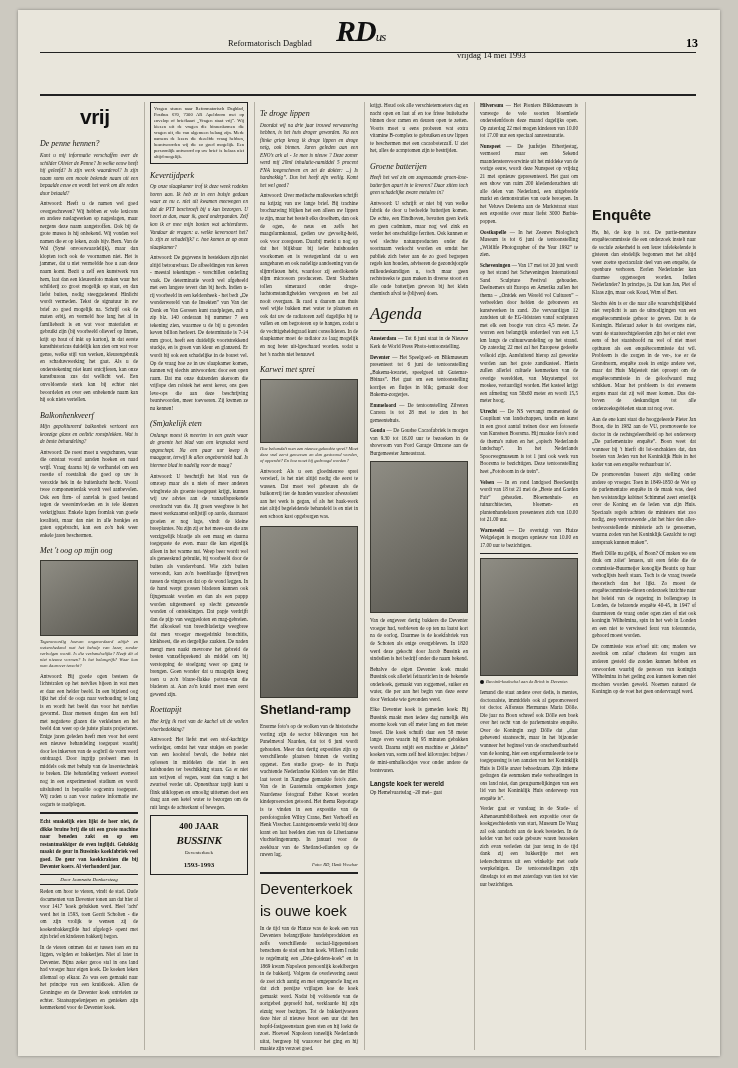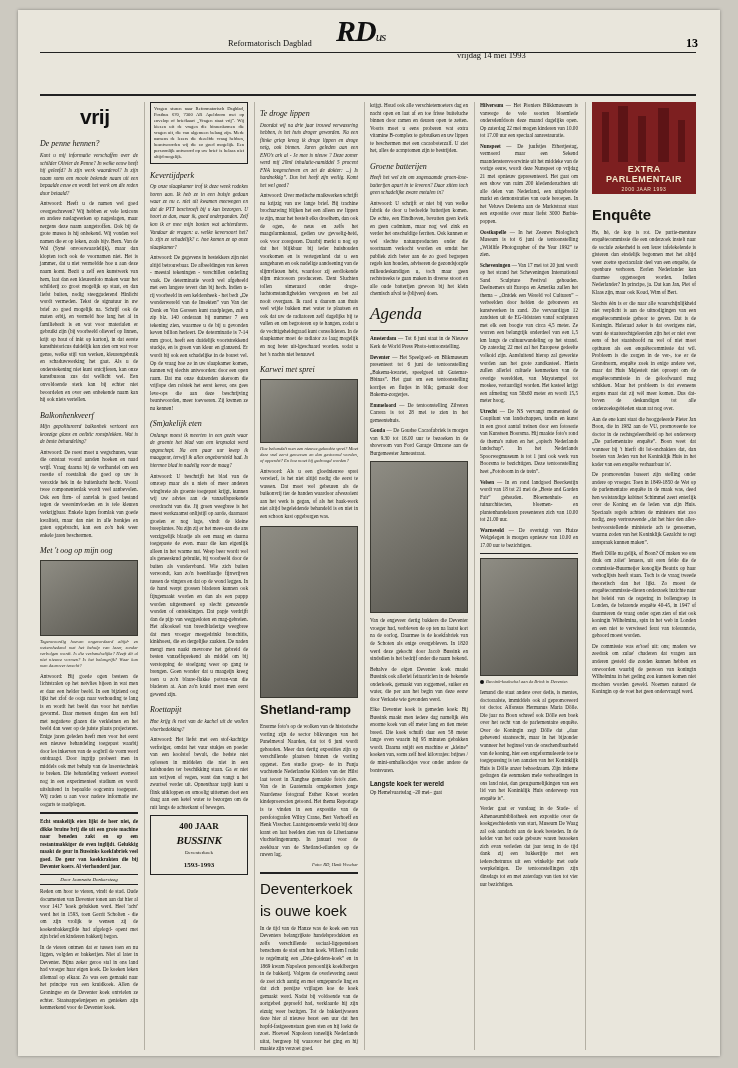--- a/index.html
+++ b/index.html
@@ -72,29 +72,20 @@
   <div class="rule-top"></div>
 
   <div class="cols">
 
     <div class="vdiv" style="left:104px;"></div>
     <div class="vdiv" style="left:214px;"></div>
     <div class="vdiv" style="left:324px;"></div>
     <div class="vdiv" style="left:434px;"></div>
     <div class="vdiv" style="left:545px;"></div>
 
-    <div class="bigbanner">
-      <div class="spire" style="left:10px;top:10px;width:7px;height:50px;"></div>
-      <div class="spire" style="left:26px;top:4px;width:10px;height:56px;"></div>
-      <div class="spire" style="left:46px;top:14px;width:8px;height:46px;"></div>
-      <div class="spire" style="left:66px;top:6px;width:11px;height:54px;"></div>
-      <div class="spire" style="left:86px;top:18px;width:7px;height:42px;"></div>
-      <div class="bann-txt"><span>EXTRA</span> <span>PARLEMENTAIR</span></div>
-      <div class="bann-sub">2000 JAAR 1993</div>
-    </div>
 
     <div class="col c1">
       <h1 class="sec" style="margin-left:40px;">vrij</h1>
       <h2 class="head">De penne hennen?</h2>
       <p style="font-style:italic;">Kunt u mij informatie verschaffen over de schilder Olivier de Penne? In welke eeuw heeft hij geleefd? Is zijn werk waardevol? Is zijn naam soms een mooie bekende naam uit een bepaalde eeuw en wordt het werk om die reden duur betaald?</p>
       <p>Antwoord: Heeft u de namen wel goed overgeschreven? Wij hebben er vele lexicons en andere naslagwerken op nageslagen, maar nergens deze naam aangetroffen. Ook bij de grote musea is hij onbekend. Wij vonden wel namen die er op leken, zoals bijv. Bern. Van de Wal (Syné onvoorwaardelijk), maar dan klopten toch ook de voornamen niet. Het is jammer, dat u niet vermeldde hoe u aan deze naam komt. Bezit u zelf een kunstwerk van hem, laat dan een kleurenfoto maken waar het schilderij zo groot mogelijk op staat, en dan liefst buiten, nodig steeggaderend Hinlicht wordt vermeden. Tekst de signatuur in uw brief zo goed mogelijk na. Schrijf ook de maten erbij, en vermeld hoe lang het al in familiebezit is en wat voor materialen er gebruikt zijn (bij voorbeeld olieverf op linnen, krijt op hout of inkt op karton), in dat eerste kunsthistoricus duidelijk kan zien om wat voor genre, welke stijl van werken, kleurengebruik en schaduwwerking het gaat. Als u de onderstekening niet kunt ontcijferen, kan onze kunstbureau zus dat wellicht wel. Een onvoldoende sterk kan bij echter niet beoordelen en over een onbekende naam kan hij ook niets vertellen.</p>
       <h2 class="head">Balkonhenkveerf</h2>
       <p style="font-style:italic;">Mijn gepolitureerd balkonhek vertoont een kroezige glans en oeibtic roestplekken. Wat is de beste behandeling?</p>
       <p>Antwoord: De roest moet u wegschuren, waar die ontstaat vooral aanden hoeken en naad wrijf. Vraag daarna bij de verfhandel om een roestie of roestaltak die goed op uw is veroxide hek in de buitenlucht hecht. Vooral twee componentenlak wordt veel aanbevolen. Ook een firm- of aanvlak is goed bestand tegen de weersinvloeden en is tele kleuren verkrijgbaar. Enkele lagen fromlak van goede kwaliteit, maar dan niet in alle honkjes en gaten opgebracht, kan een zo'n hek weer enkele jaren beschermen.</p>
       <h2 class="head">Met 't oog op mijn oog</h2>

